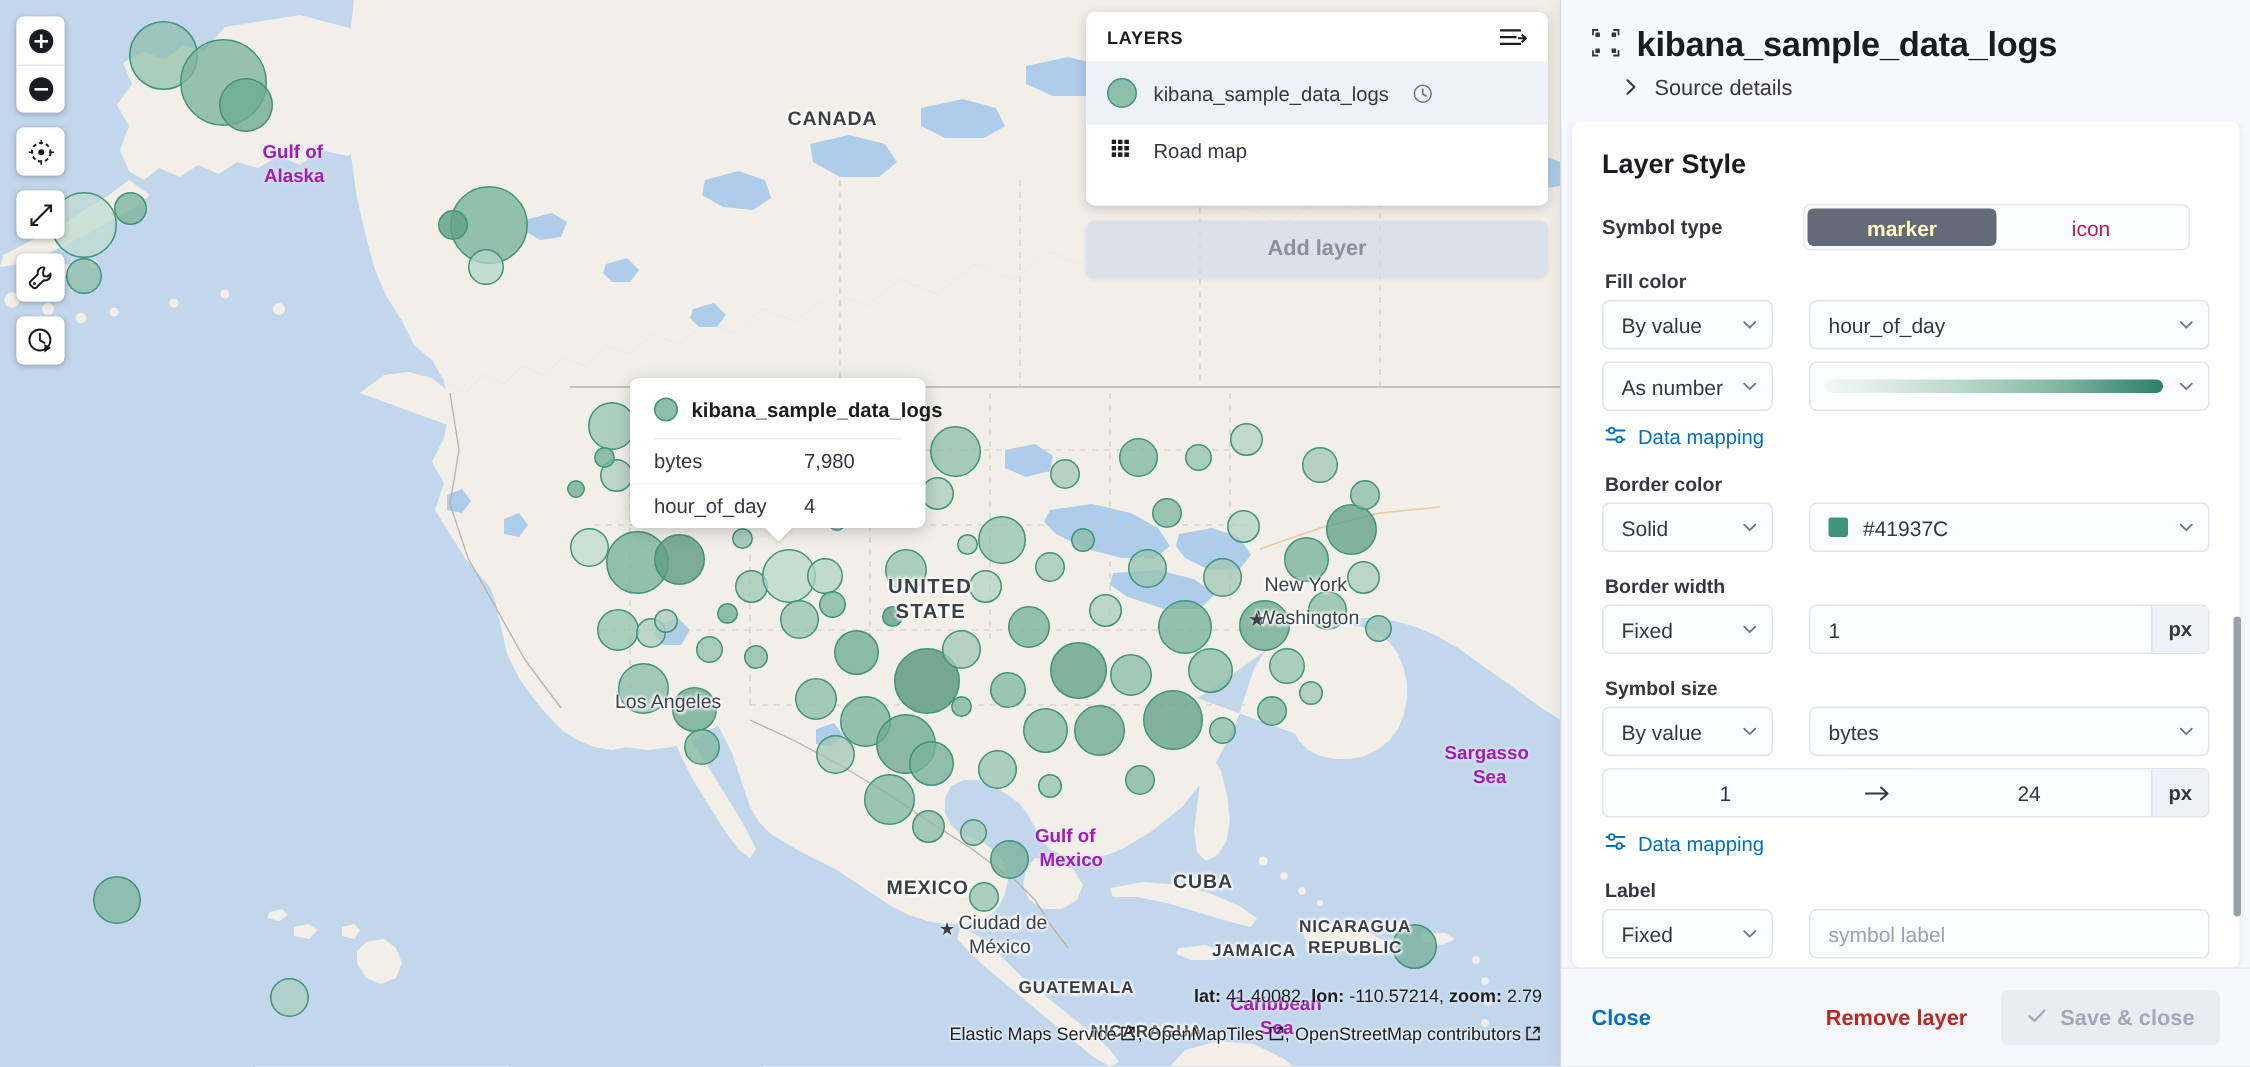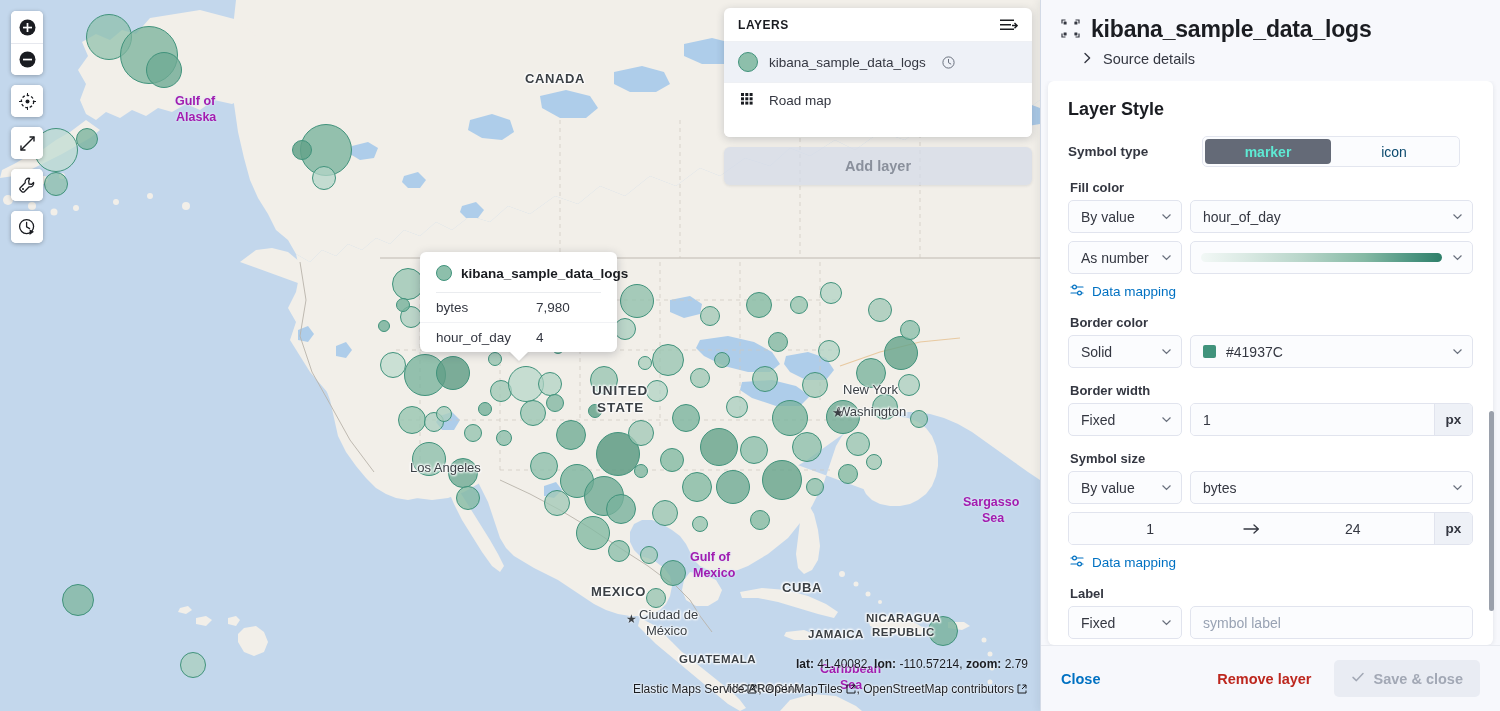--- a/index.html
+++ b/index.html
@@ -147,25 +147,25 @@
   .row-label { width: 134px; font-size: 13.5px; font-weight: 600; color:#343741; flex:none;}
   .group-label { font-size: 13px; font-weight: 700; color:#343741; margin: 0 0 5px 2px; }
   .grp { margin-bottom: 15px; }
 
   .seg {
     display: flex; width: 258px; height: 31px; border-radius: 5px;
     background: #fbfcfe; border: 1px solid #e3e6ef; padding: 2px;
   }
   .seg-opt {
     flex: 1; display:flex; align-items:center; justify-content:center;
-    font-size: 14px; border-radius: 4px; cursor: pointer; color:#0c4a6e;
-  }
-  .seg-opt.active { background: #646a77; color:#5eead4; font-weight: 700; }
-
-  .ctl-row { display:flex; gap: 8px; margin-bottom: 8px; }
+    font-size: 14px; border-radius: 4px; cursor: pointer; color:#be185d;
+  }
+  .seg-opt.active { background: #646a77; color:#fef9c3; font-weight: 700; }
+
+  .ctl-row { display:flex; gap: 24px; margin-bottom: 8px; }
   .select {
     height: 33px; border-radius: 5px; background: #fbfcfe;
     border: 1px solid #e1e4ee; display:flex; align-items:center;
     padding: 0 9px 0 12px; font-size: 14px; color:#343741; cursor:pointer;
     box-shadow: inset 0 0 0 0 #fff; position: relative;
   }
   .select .caret { margin-left: auto; display:flex; }
   .sel-narrow { width: 114px; flex:none; }
   .sel-wide { flex: 1; }
   .sel-val { overflow:hidden; text-overflow: ellipsis; white-space: nowrap; }

